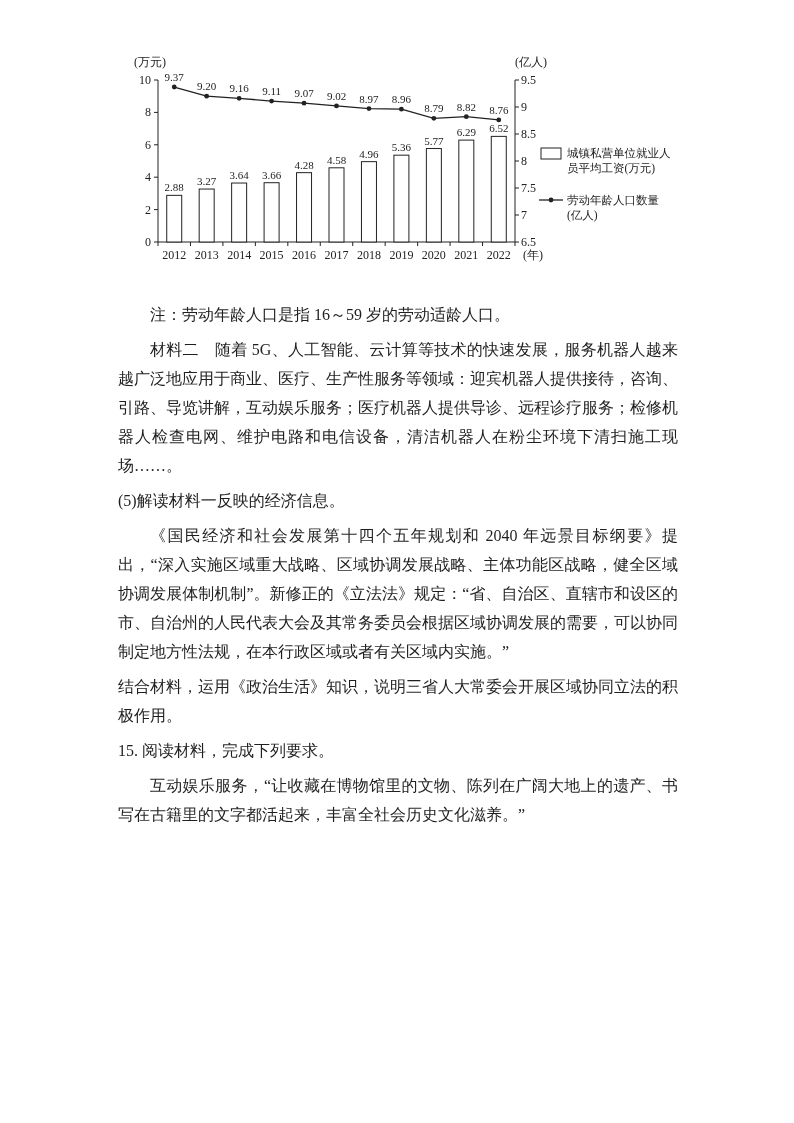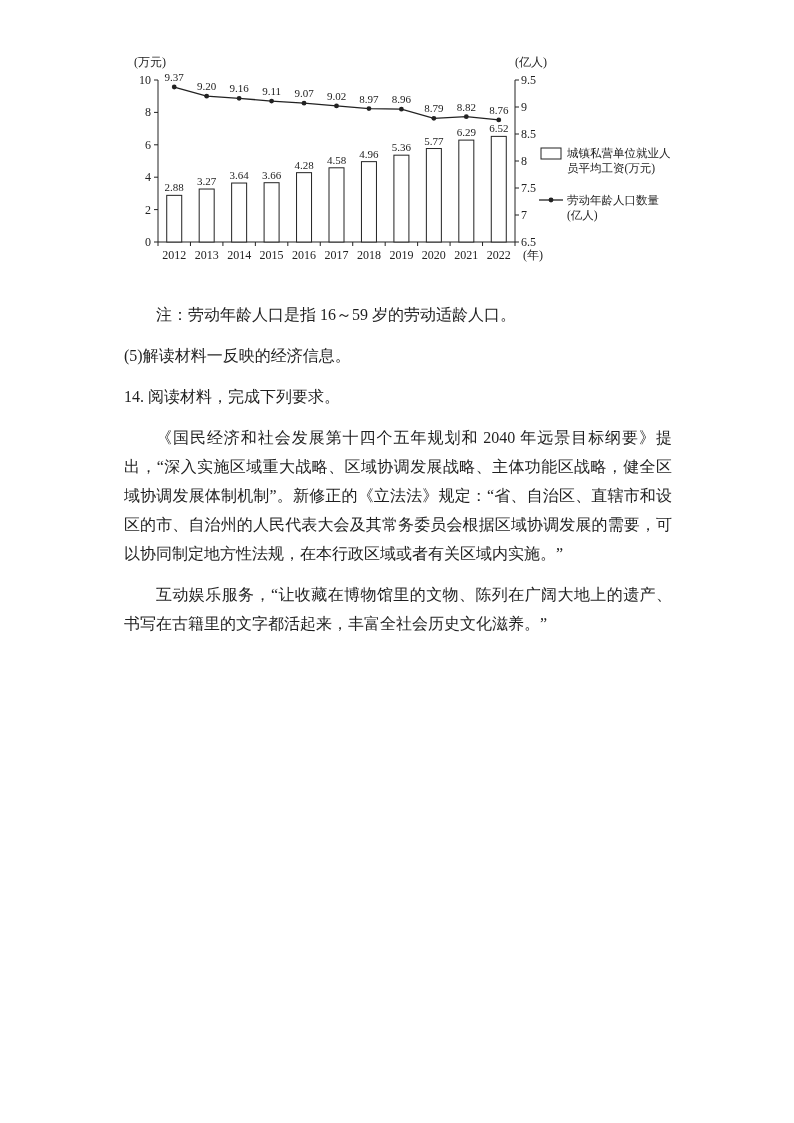--- a/index.html
+++ b/index.html
@@ -17,21 +17,21 @@
     width:600px;
   }
   svg{display:block;}
   svg text{font-family:"Liberation Serif","DejaVu Sans",serif;}
   .text-block{
     margin:20px 110px 0 112px;
     text-align:justify;
     font-size:16px;
     line-height:29px;
   }
-  .text-block p{margin:12px;}
+  .text-block p{margin:6px;}
   .text-block p.indent{text-indent:2em;}
 </style>
 </head>
 <body>
 
 <div class="page">
 
   <div class="chart-wrap">
     <svg id="chart-svg" width="600" height="238" viewBox="0 0 600 238">
         <line x1="63" y1="38" x2="63" y2="200" stroke="#222222" stroke-width="1"></line>
@@ -139,19 +139,21 @@
         <text x="472" y="130" text-anchor="start" font-size="11.5" fill="#222222">员平均工资(万元)</text>
         <line x1="444" y1="158" x2="468" y2="158" stroke="#222222" stroke-width="1.3"></line>
         <circle cx="456" cy="158" r="2.4" fill="#222222"></circle>
         <text x="472" y="162" text-anchor="start" font-size="11.5" fill="#222222">劳动年龄人口数量</text>
         <text x="472" y="177" text-anchor="start" font-size="11.5" fill="#222222">(亿人)</text>
       </svg>
   </div>
 
   <div class="text-block">
     <p class="indent">注：劳动年龄人口是指 16～59 岁的劳动适龄人口。</p>
+    <p class="indent">材料二　随着 5G、人工智能、云计算等技术的快速发展，服务机器人越来越广泛地应用于商业、医疗、生产性服务等领域：迎宾机器人提供接待，咨询、引路、导览讲解，互动娱乐服务；医疗机器人提供导诊、远程诊疗服务；检修机器人检查电网、维护电路和电信设备，清洁机器人在粉尘环境下清扫施工现场……。</p>
     <p>(5)解读材料一反映的经济信息。</p>
-    <p>14. 阅读材料，完成下列要求。</p>
     <p class="indent">《国民经济和社会发展第十四个五年规划和 2040 年远景目标纲要》提出，“深入实施区域重大战略、区域协调发展战略、主体功能区战略，健全区域协调发展体制机制”。新修正的《立法法》规定：“省、自治区、直辖市和设区的市、自治州的人民代表大会及其常务委员会根据区域协调发展的需要，可以协同制定地方性法规，在本行政区域或者有关区域内实施。”</p>
+    <p>结合材料，运用《政治生活》知识，说明三省人大常委会开展区域协同立法的积极作用。</p>
+    <p>15. 阅读材料，完成下列要求。</p>
     <p class="indent">互动娱乐服务，“让收藏在博物馆里的文物、陈列在广阔大地上的遗产、书写在古籍里的文字都活起来，丰富全社会历史文化滋养。”</p>
   </div>
 
 </div>
 
 </body></html>

